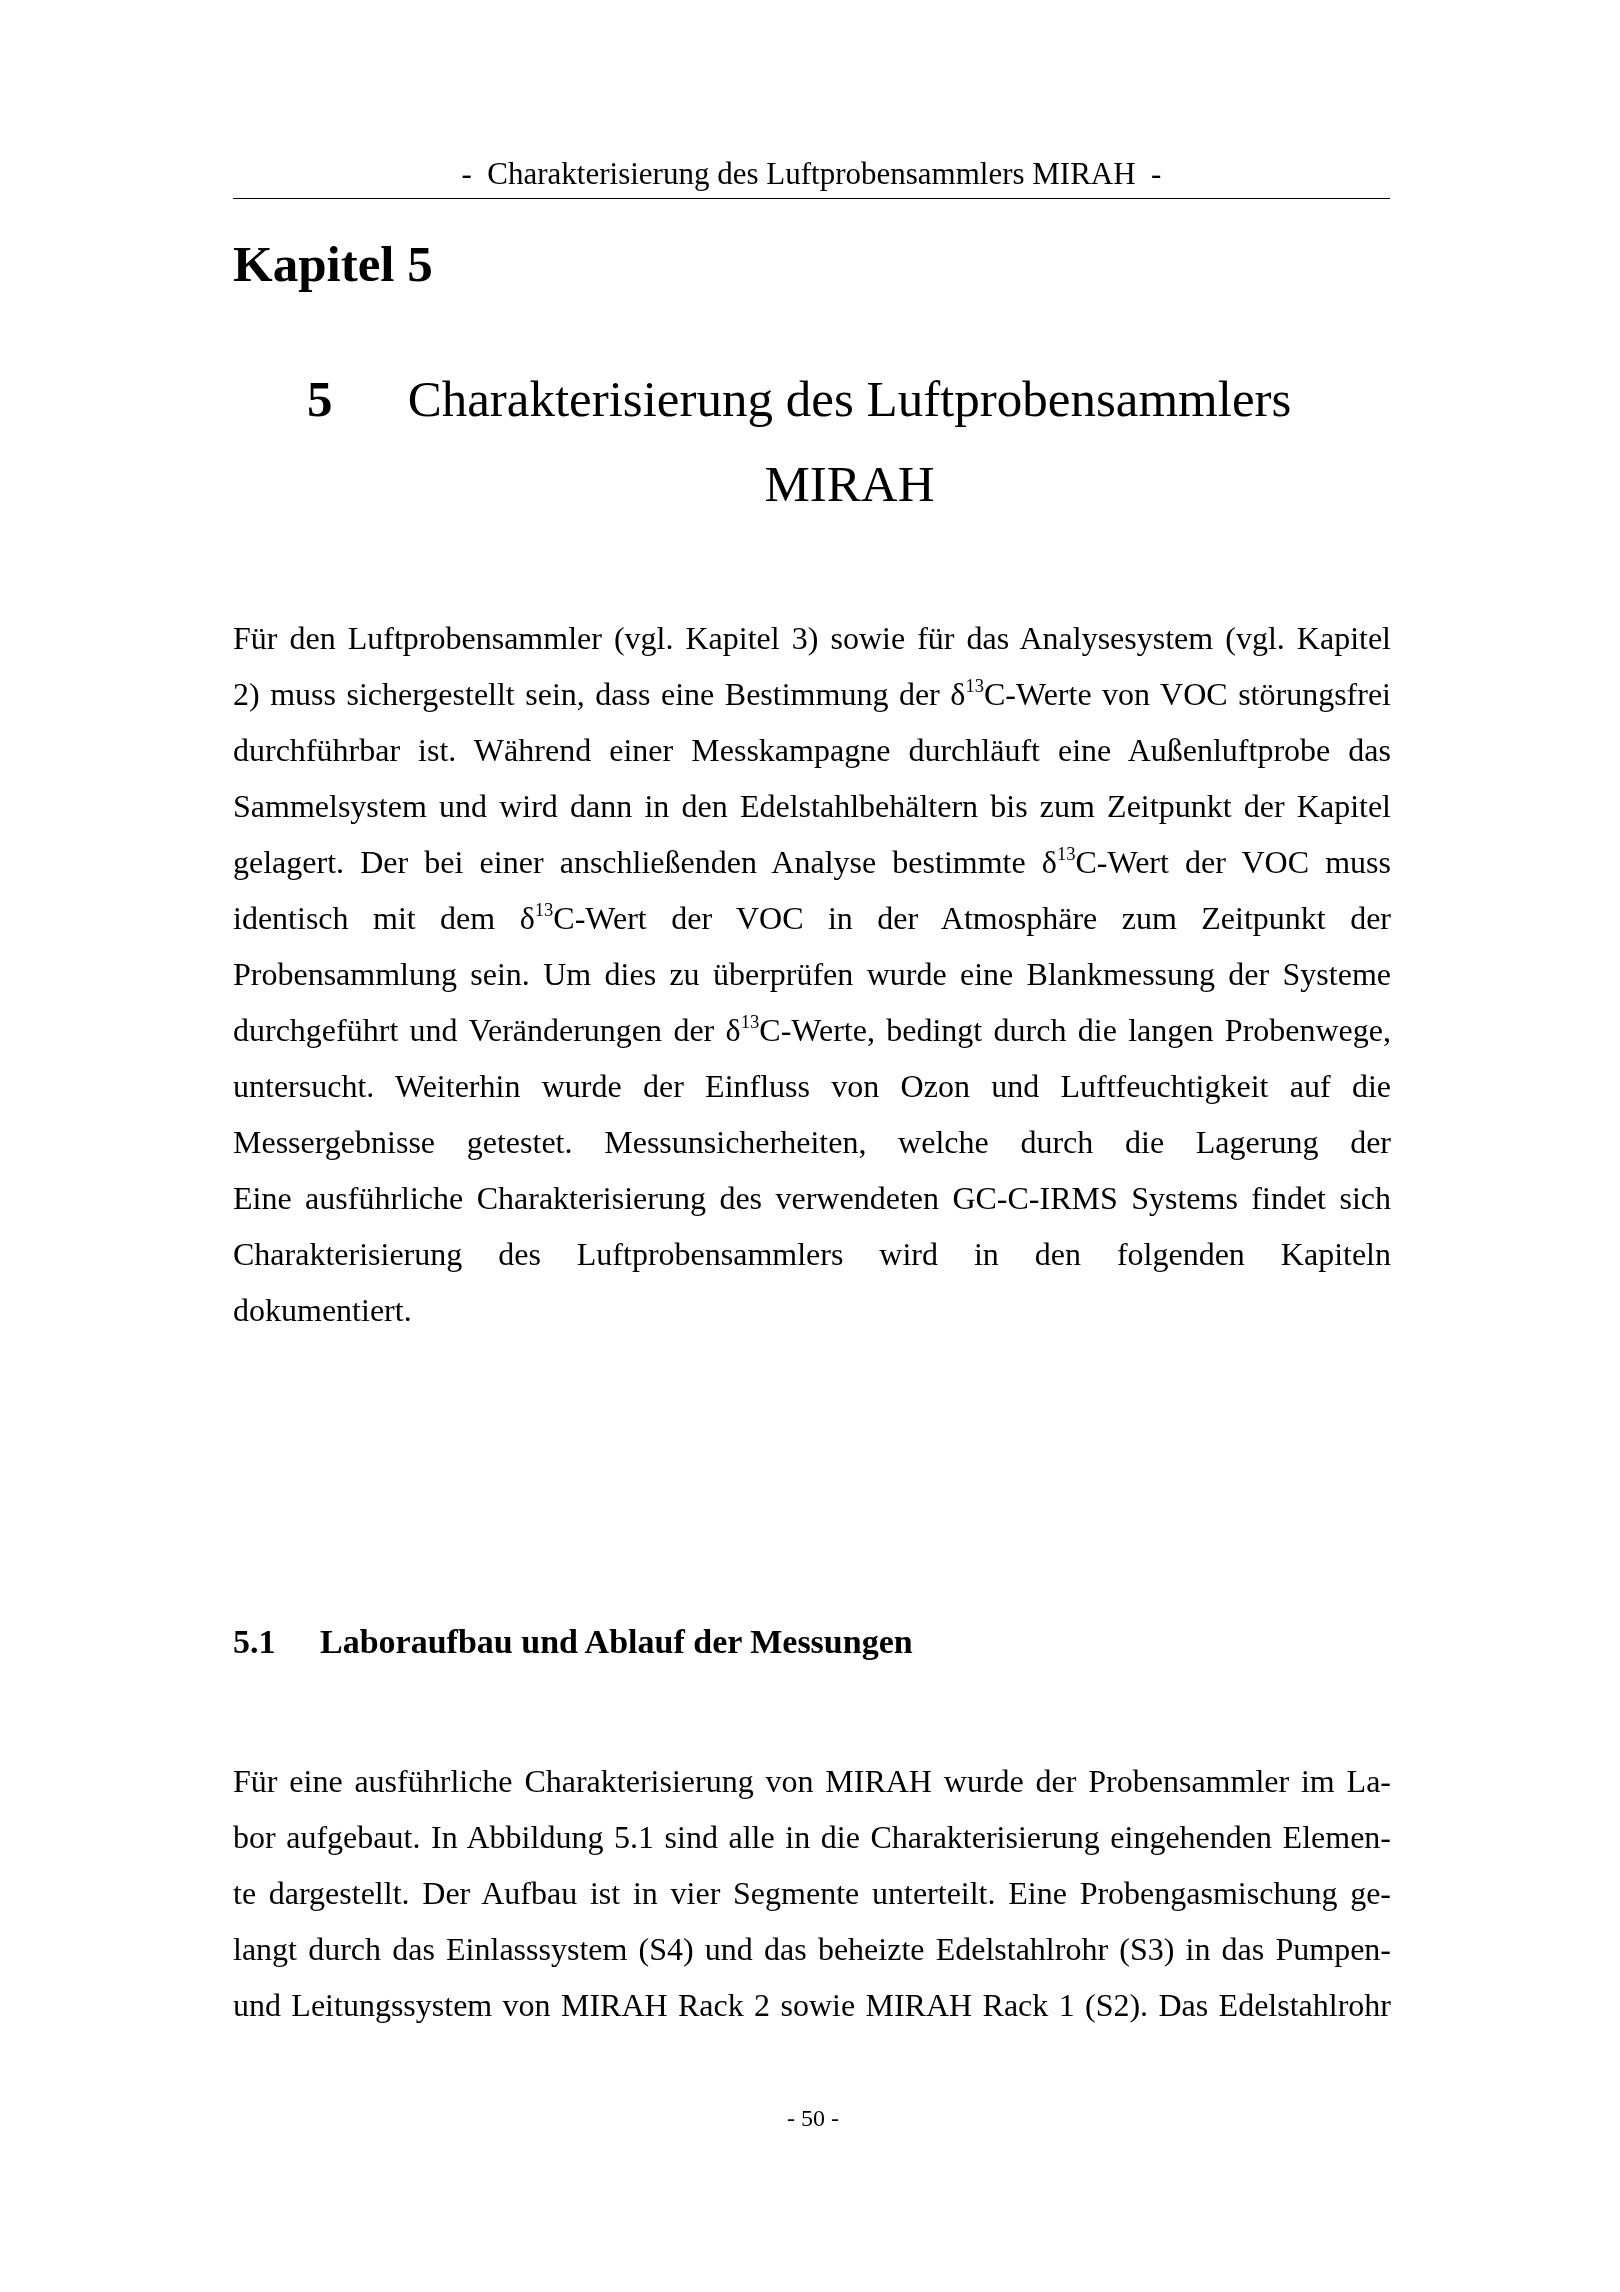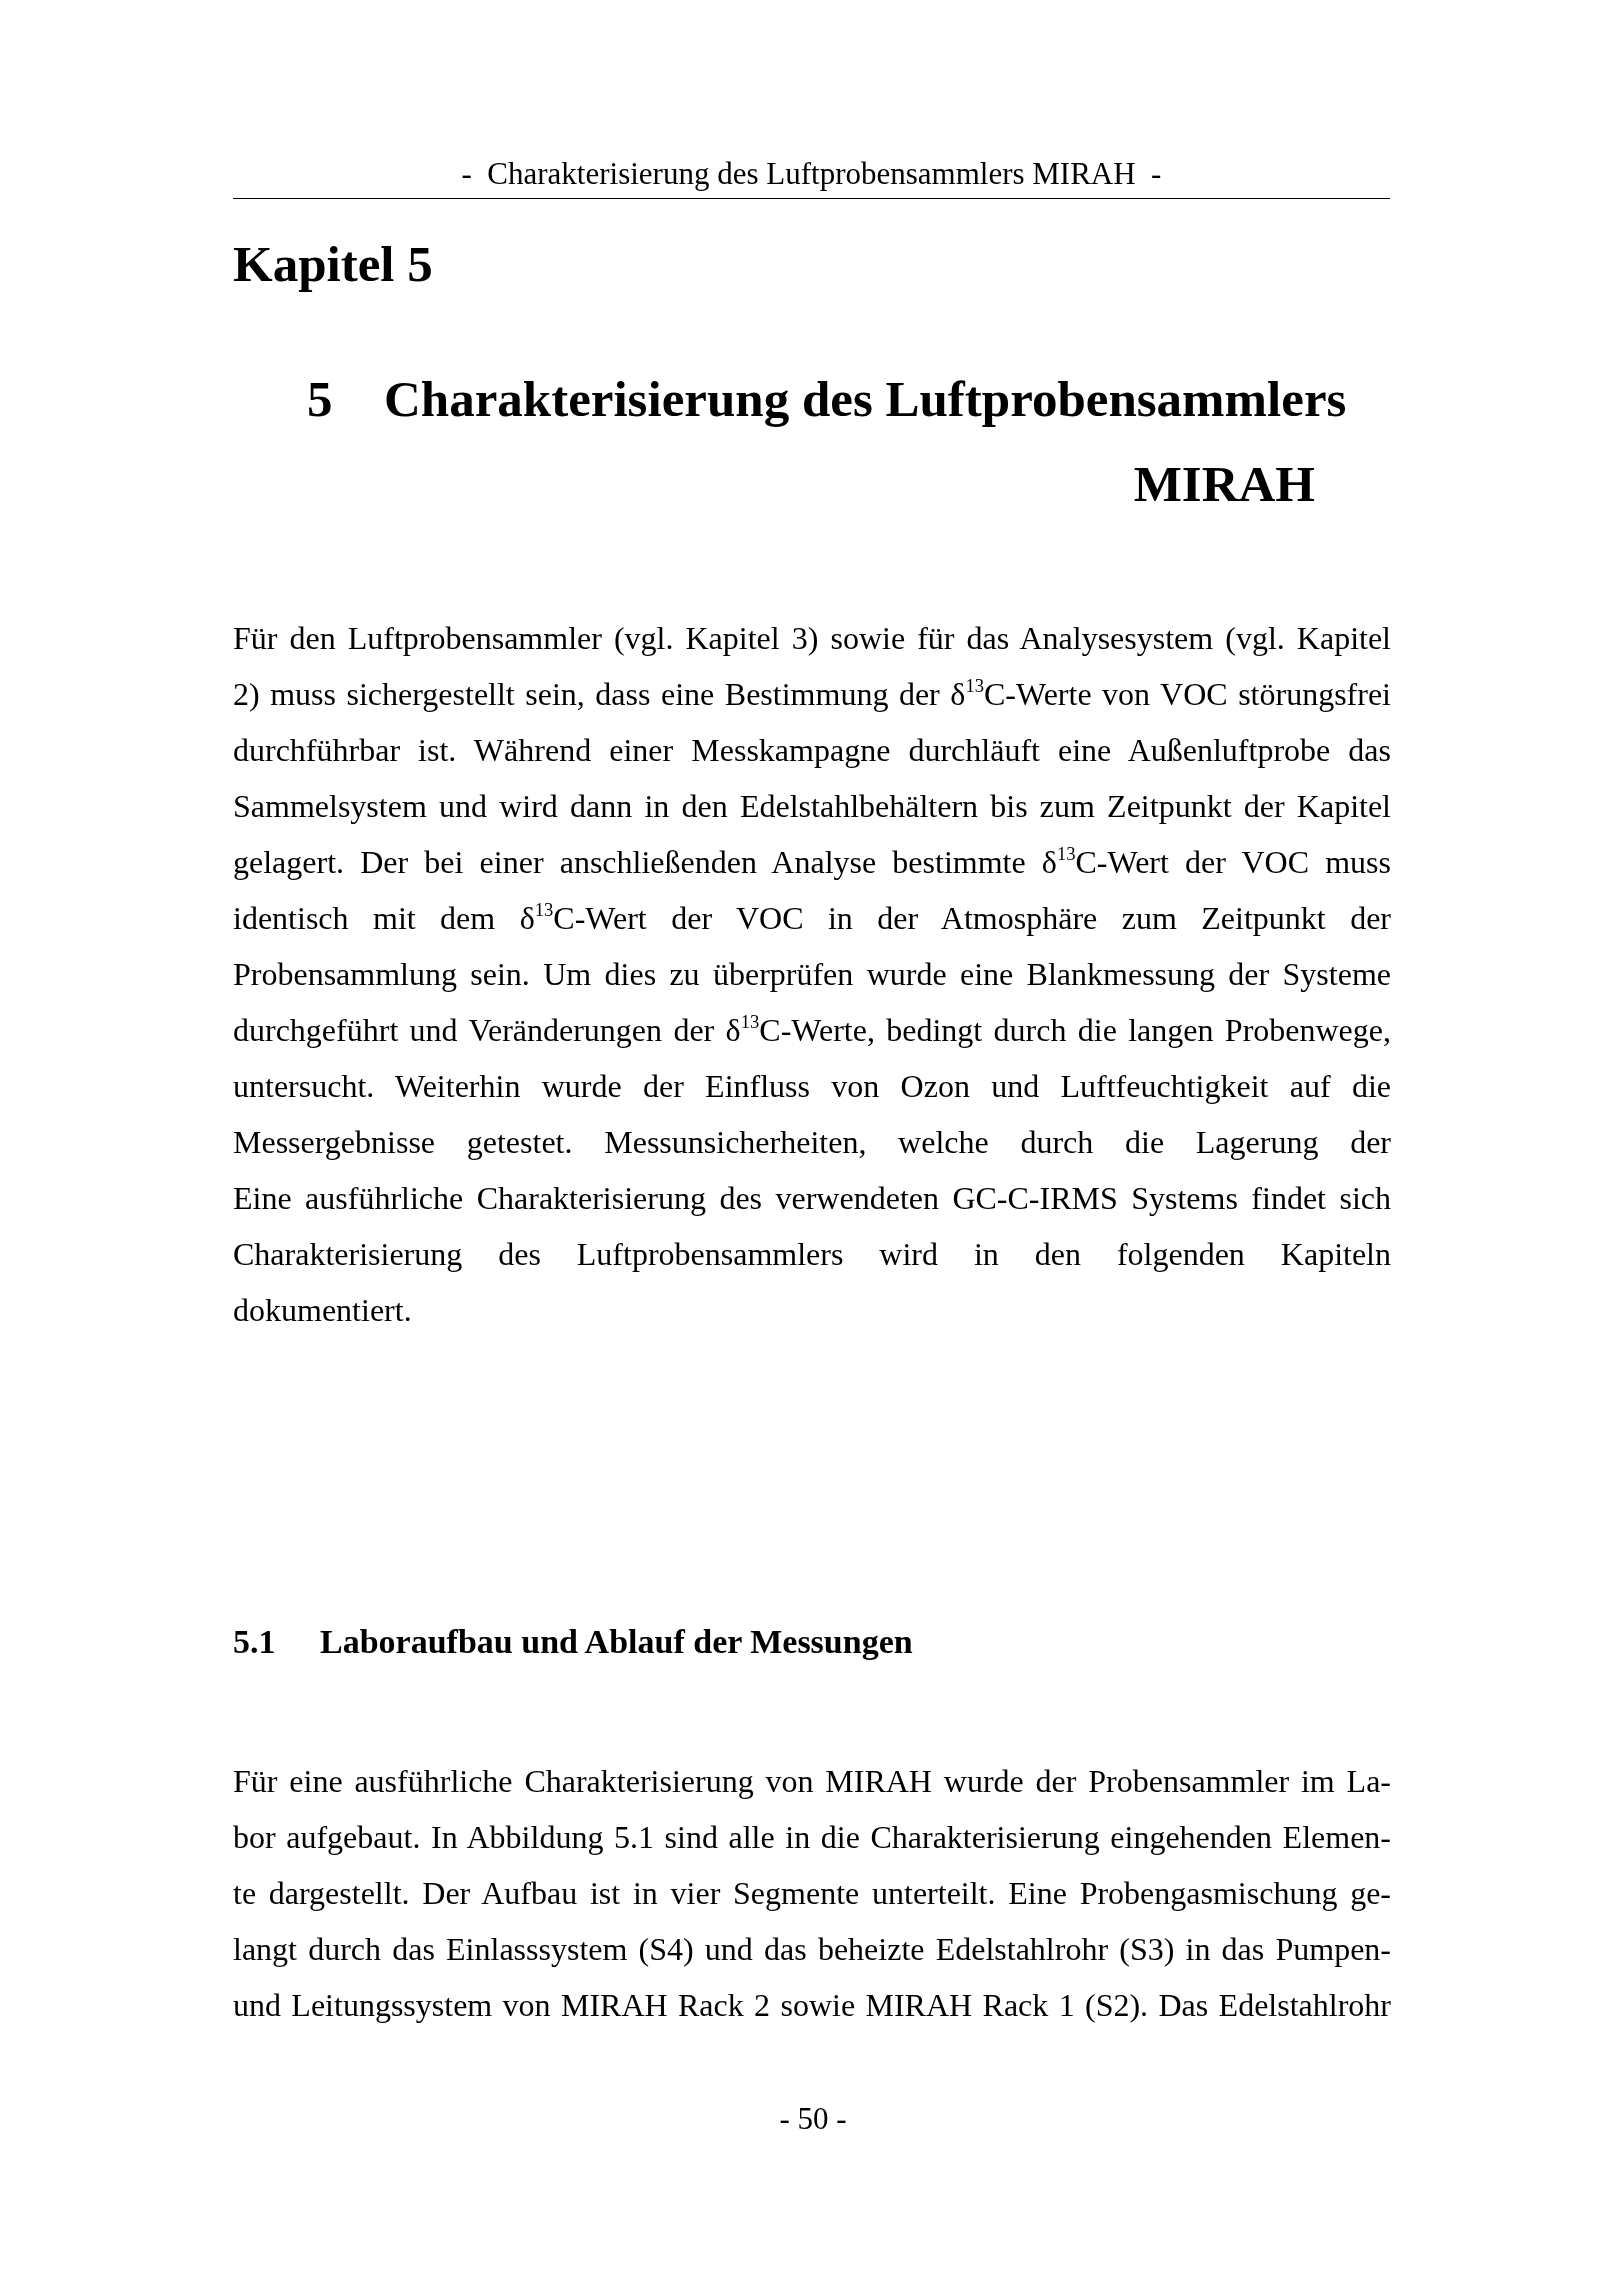--- a/index.html
+++ b/index.html
@@ -2,31 +2,31 @@
 <html><head>
 <meta charset="utf-8">
 <style>
   html, body { margin: 0; padding: 0; background: #ffffff; }
   body { width: 1620px; height: 2293px; position: relative; overflow: hidden; color: #000000; font-family: "Liberation Serif", "DejaVu Serif", serif; }
   .abs { position: absolute; }
   .running-header { left: 233px; top: 154px; width: 1157px; text-align: center; font-size: 31px; line-height: 39px; white-space: pre; }
   .header-rule { left: 233px; top: 198px; width: 1157px; height: 0; border-top: 1.5px solid #000; }
   .chapter-label { left: 233px; top: 235px; width: 1157px; font-size: 51px; line-height: 59px; font-weight: bold; }
   .chapter-num { left: 307px; top: 357px; font-size: 51px; line-height: 85px; font-weight: bold; }
-  .chapter-title { left: 384px; top: 357px; width: 931px; text-align: right; font-size: 51px; line-height: 85px; font-weight: bold; }
+  .chapter-title { left: 384px; top: 357px; width: 931px; text-align: center; font-size: 51px; line-height: 85px; font-weight: normal; }
   .chapter-title .tline { display: block; white-space: nowrap; }
   .para { left: 233px; width: 1158px; font-size: 32px; line-height: 56px; }
   .para .line { display: block; text-align: justify; text-align-last: justify; white-space: normal; height: 56px; overflow: visible; }
   .para .line.last { text-align-last: left; }
   .para sup { font-size: 18.6px; line-height: 0; vertical-align: 0; position: relative; top: -12.7px; }
   .para-1 { top: 610px; }
   .section-heading { left: 233px; top: 1620px; font-size: 34px; line-height: 43px; font-weight: bold; white-space: nowrap; }
   .section-heading .sec-num { display: inline-block; width: 87px; }
   .para-2 { top: 1753px; }
-  .page-number { left: 723px; top: 2099px; width: 180px; text-align: center; font-size: 31px; line-height: 39px; white-space: pre; }
+  .page-number { left: 723px; top: 2099px; width: 180px; text-align: center; font-size: 24px; line-height: 39px; white-space: pre; }
 </style>
 </head>
 <body>
 
 <div class="abs running-header">-  Charakterisierung des Luftprobensammlers MIRAH  -</div>
 <div class="abs header-rule"></div>
 
 <div class="abs chapter-label">Kapitel 5</div>
 
 <div class="abs chapter-num">5</div>

